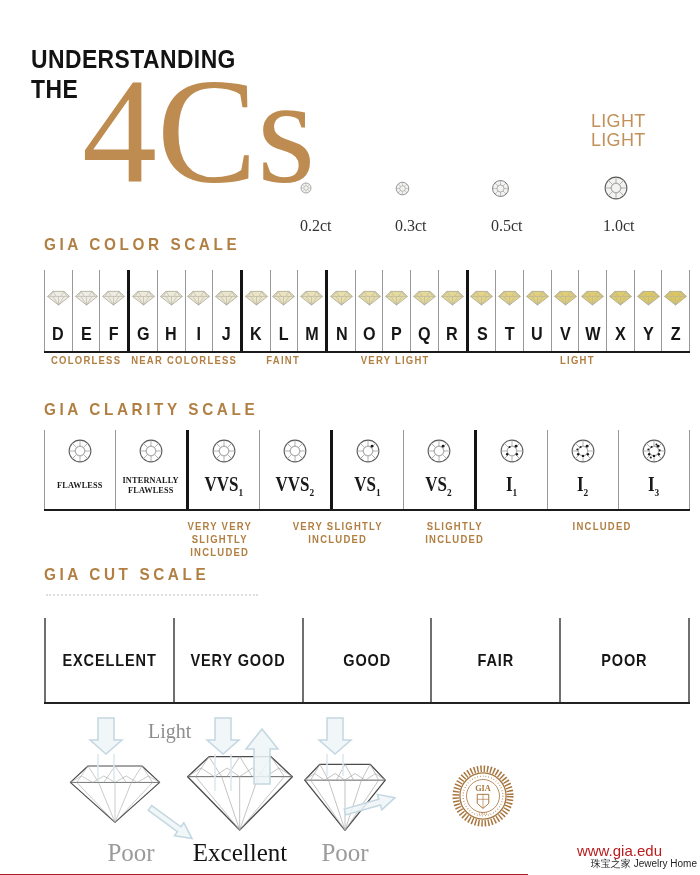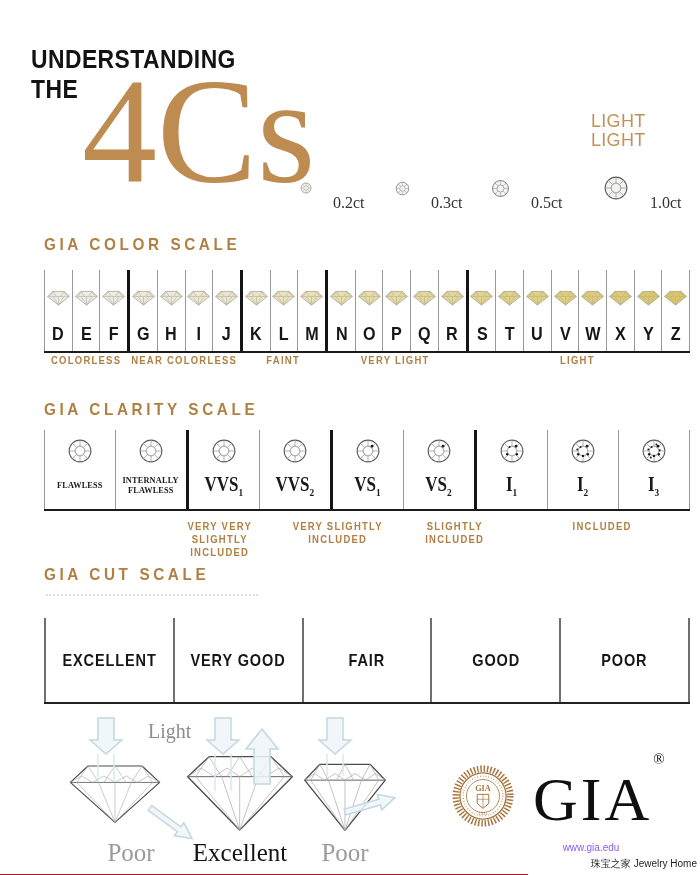--- a/index.html
+++ b/index.html
@@ -15,21 +15,21 @@
   .hdr-l1{position:absolute;left:31px;top:38px;font-size:26px;font-weight:bold;color:#131313;
           transform:scaleX(.88);transform-origin:left;letter-spacing:.5px;white-space:nowrap;}
   .hdr-l2{position:absolute;left:31px;top:68px;font-size:26px;font-weight:bold;color:#131313;
           transform:scaleX(.88);transform-origin:left;letter-spacing:.5px;}
   .hdr-4cs{position:absolute;left:82px;top:50px;font-family:"Liberation Serif",serif;
            font-size:150px;line-height:1;color:var(--gold-4cs);}
 
   
   .carat-title{position:absolute;left:591px;top:106px;font-size:18px;line-height:19px;
                color:var(--gold-carat);letter-spacing:.3px;}
-  .carat-item{position:absolute;top:158px;width:84px;display:flex;flex-direction:row;align-items:flex-end;gap:21px;}
+  .carat-item{position:absolute;top:158px;width:84px;display:flex;flex-direction:column;align-items:flex-start;}
   .carat-icon{height:48px;display:flex;align-items:center;justify-content:center;}
   .carat-label{margin-top:5px;font-family:"Liberation Serif",serif;font-size:16px;color:#333;}
 
   
   .sec-title{position:absolute;left:44px;font-size:17px;font-weight:bold;color:var(--gold-title);
              letter-spacing:4px;transform:scaleX(.9);transform-origin:left;white-space:nowrap;}
 
   
   .scale{position:absolute;left:44px;width:646px;display:flex;border-bottom:2px solid #1b1b1b;box-sizing:border-box;}
   .color-scale{top:264px;height:83px;}
@@ -70,21 +70,21 @@
   .arrows .blk{fill:var(--arrow-fill);stroke:var(--arrow-stroke);stroke-width:1.5;fill-opacity:.85;}
   .arrows .faint{fill:none;stroke:#dbe7ec;stroke-width:1.5;}
   .dlabel{position:absolute;top:833px;font-family:"Liberation Serif",serif;font-size:25px;text-align:center;}
   .tone-gray{color:#9b9b9b;} .tone-dark{color:#141414;}
 
   
   .seal{position:absolute;left:450px;top:757px;}
   .wordmark{position:absolute;left:533px;top:758px;font-family:"Liberation Serif",serif;
             font-size:62px;color:#0f0f0f;letter-spacing:3px;}
   .wordmark sup{font-size:15px;position:relative;top:-34px;left:1px;letter-spacing:0;}
-  .gia-url{position:absolute;left:520px;top:836px;width:142px;text-align:center;font-size:10px;color:#8b5cf6;}
+  .gia-url{position:absolute;left:520px;top:836px;width:142px;text-align:right;font-size:15px;color:#b91c1c;}
   .watermark{position:absolute;left:510px;top:851px;width:187px;text-align:right;font-size:10px;color:#1e1e1e;}
   .redbar{position:absolute;left:0;top:868px;width:528px;height:7px;background:var(--accent-bar);}
 </style>
 </head>
 <body>
 
 <div class="page">
 
   <div class="hdr-l1">UNDERSTANDING</div>
   <div class="hdr-l2">THE</div>
@@ -479,24 +479,24 @@
   <div class="sec-title" style="top:559px">GIA CUT SCALE</div>
   <div class="ghost"></div>
   <div class="scale cut-scale">
       <div class="ucell">
         <span class="ulabel">EXCELLENT</span>
       </div>
       <div class="ucell">
         <span class="ulabel">VERY GOOD</span>
       </div>
       <div class="ucell">
+        <span class="ulabel">GOOD</span>
+      </div>
+      <div class="ucell">
         <span class="ulabel">FAIR</span>
-      </div>
-      <div class="ucell">
-        <span class="ulabel">GOOD</span>
       </div>
       <div class="ucell">
         <span class="ulabel">POOR</span>
       </div>
     </div>
 
   <div class="light-label">Light</div>
 
   <svg class="dprof" style="left:68px;top:755px" width="94" height="64" viewBox="0 0 160 108">
     <polygon class="outer" points="4,36 34,8 126,8 156,36 80,104"></polygon>
@@ -548,17 +548,16 @@
     <circle cx="40" cy="40" r="33" fill="none" stroke="#A8763E" stroke-width="8" stroke-dasharray="1.8 2.2"></circle>
     <circle cx="40" cy="40" r="28" fill="#fff" stroke="#A8763E" stroke-width="1.6"></circle>
     <circle cx="40" cy="40" r="24" fill="none" stroke="#A8763E" stroke-width="1.6" stroke-dasharray="0.8 2.6"></circle>
     <circle cx="40" cy="40" r="20" fill="none" stroke="#A8763E" stroke-width="1"></circle>
     <text x="40" y="34" text-anchor="middle" font-family="Liberation Serif, serif" font-size="10" font-weight="bold" fill="#A8763E">GIA</text>
     <polygon points="33,38 47,38 47,49 40,55 33,49" fill="none" stroke="#A8763E" stroke-width="1.2"></polygon>
     <path d="M40,38 V55 M33,44 H47" stroke="#A8763E" stroke-width="0.8" fill="none"></path>
     <text x="40" y="63" text-anchor="middle" font-family="Liberation Serif, serif" font-size="5.5" fill="#A8763E">· 1931 ·</text>
   </svg>
 
-  <div class="wordmark"><span>GIA</span><sup>®</sup></div>
   <div class="gia-url">www.gia.edu</div>
   <div class="watermark">珠宝之家 Jewelry Home</div>
   <div class="redbar"></div>
 </div>
 
 </body></html>

